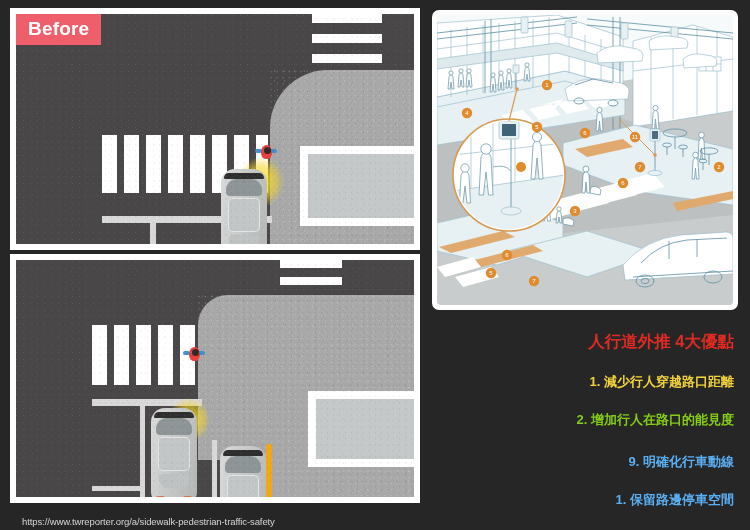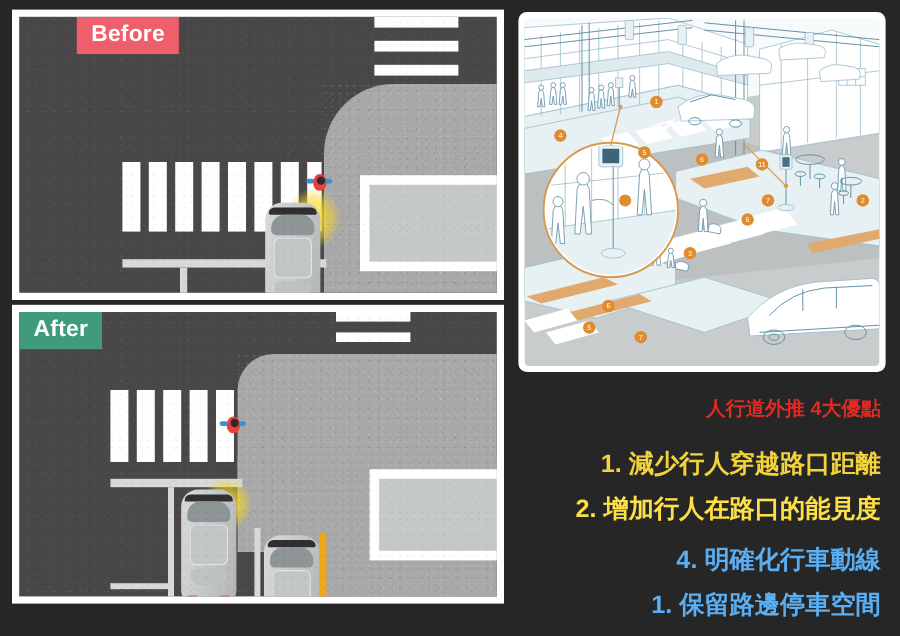--- a/index.html
+++ b/index.html
@@ -124,21 +124,21 @@
   }
   .ped .arm { position:absolute; top:6px; width:7px; height:4px; background:#3f8fd4; border-radius:3px; }
   .ped .arm-l { left:-1px; }  .ped .arm-r { right:-1px; }
 
   .badge {
     position:absolute; left:0; top:0;
     padding:4px 12px 5px 12px;
     color:#ffffff; font-size:19px; font-weight:bold;
     letter-spacing:.2px; line-height:1.18;
   }
-  .badge-before { background:#ef5f6b;margin-left:48px; }
+  .badge-before { background:#ef5f6b; }
   .badge-after  { background:#3f9a7e; }
 
   .src-url {
     position:absolute; left:12px; top:508px;
     color:#d6d6d6; font-size:9.5px; letter-spacing:-.1px;
     white-space:nowrap;
   }
 
   
   .illus-frame {
@@ -154,21 +154,21 @@
     background:#f4f7f8;
   }
   .illus svg { display:block; width:100%; height:100%; }
 
   .points {
     position:absolute; left:430px; top:332px;
     width:310px; height:200px;
   }
   .pt {
     position:absolute; right:6px;
-    font-size:21px; font-weight:bold; white-space:nowrap;
+    font-size:13px; font-weight:bold; white-space:nowrap;
     line-height:1.2;
   }
   .pt-title { top:0;   color:#e02a22; font-size:16.5px; }
   .pt-1     { top:42px; color:#f3d33c; }
   .pt-2     { top:80px; color:#f3d33c; }
   .pt-3     { top:122px; color:#5aaef2; }
   .pt-4     { top:160px; color:#5aaef2; }
 </style>
 </head>
 <body style="background: rgb(38, 38, 38);">
@@ -273,24 +273,24 @@
 
         <div class="ped" style="left:168px;top:85px;">
           <div class="arm arm-l"></div>
           <div class="arm arm-r"></div>
           <div class="torso"></div>
           <div class="head"></div>
         </div>
 
         <div class="noise"></div>
 
-        <div class="badge badge-after" style="background: rgb(63, 154, 126);">After</div>
       </div>
     </div>
 
+    <div class="src-url">https://www.twreporter.org/a/sidewalk-pedestrian-traffic-safety</div>
   </div>
 
   <div class="illus-frame">
     <div class="illus">
       <svg viewBox="0 0 296 290" preserveAspectRatio="none">
         <defs>
           <style>
             .ln  { fill:none; stroke:#5d8fa3; stroke-width:.8; }
             .ln2 { fill:none; stroke:#8fb6c6; stroke-width:.6; }
             .wh  { fill:#ffffff; stroke:#8fb6c6; stroke-width:.6; }
@@ -566,18 +566,18 @@
           <text x="198" y="124">11</text>
             <text x="282" y="154">2</text>
         </g>
       </svg>
     </div>
   </div>
 
   <div class="points">
     <div class="pt pt-title" style="color: rgb(224, 42, 34);">人行道外推 4大優點</div>
     <div class="pt pt-1" style="color: rgb(243, 211, 60);">1. 減少行人穿越路口距離</div>
-    <div class="pt pt-2" style="color: #fde047;">2. 增加行人在路口的能見度</div>
-    <div class="pt pt-3" style="color: rgb(90, 174, 242);">4. 明確化行車動線</div>
+    <div class="pt pt-2" style="color: #84cc16;">2. 增加行人在路口的能見度</div>
+    <div class="pt pt-3" style="color: rgb(90, 174, 242);">9. 明確化行車動線</div>
     <div class="pt pt-4" style="color: rgb(90, 174, 242);">1. 保留路邊停車空間</div>
   </div>
 
 </div>
 
 </body></html>

